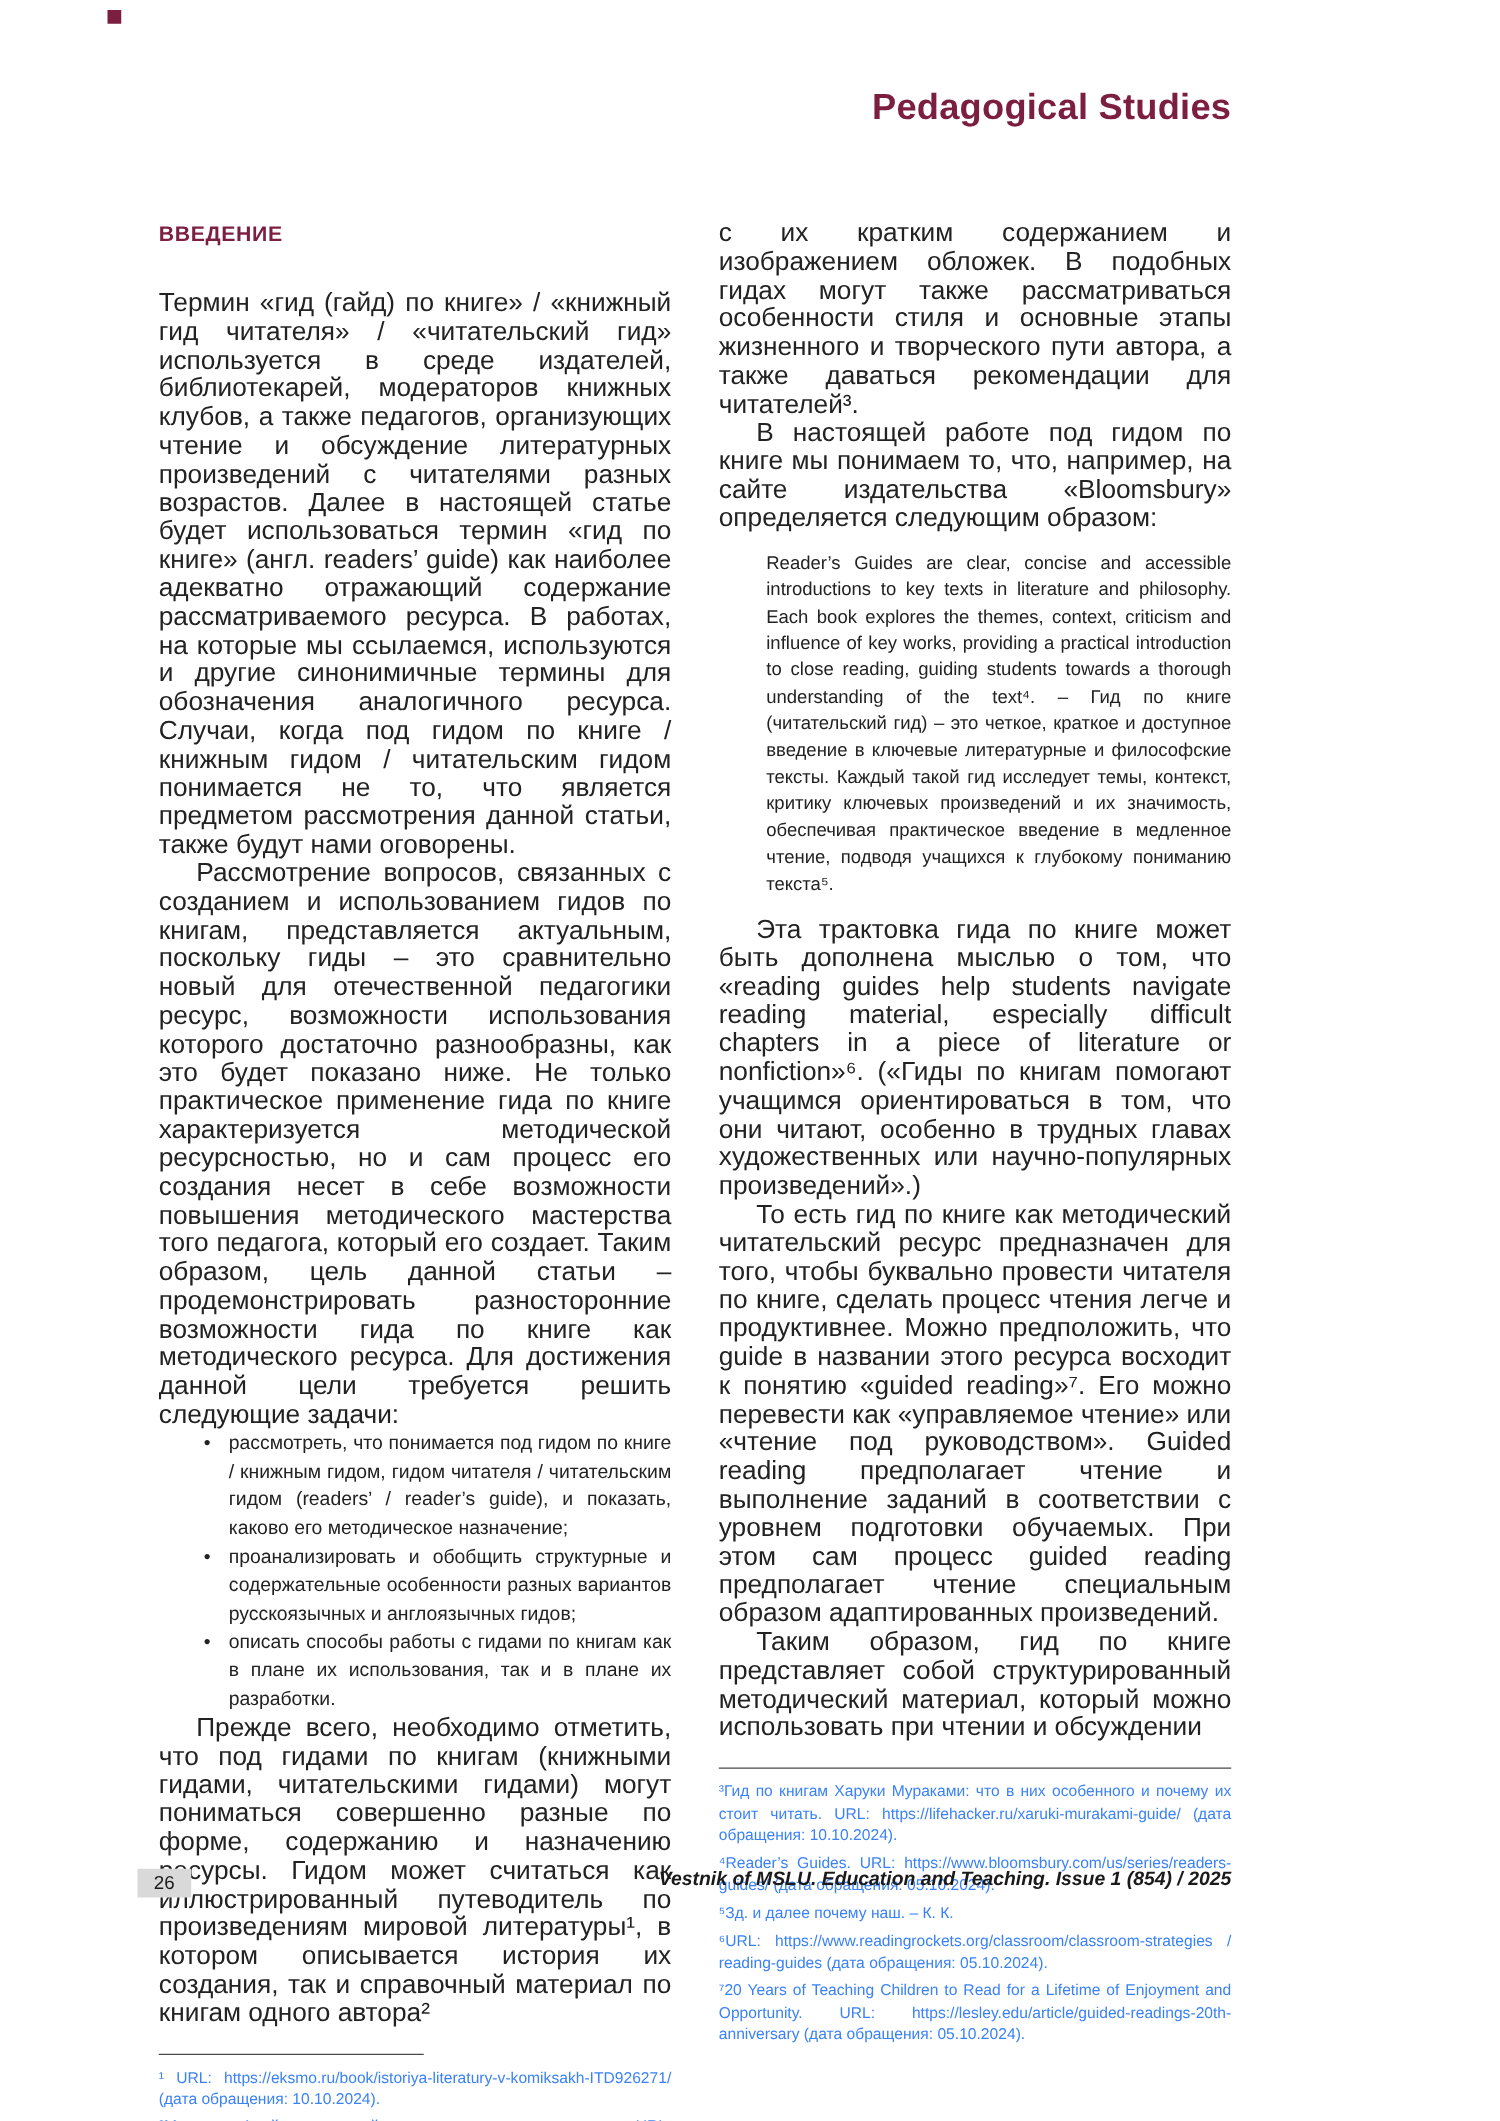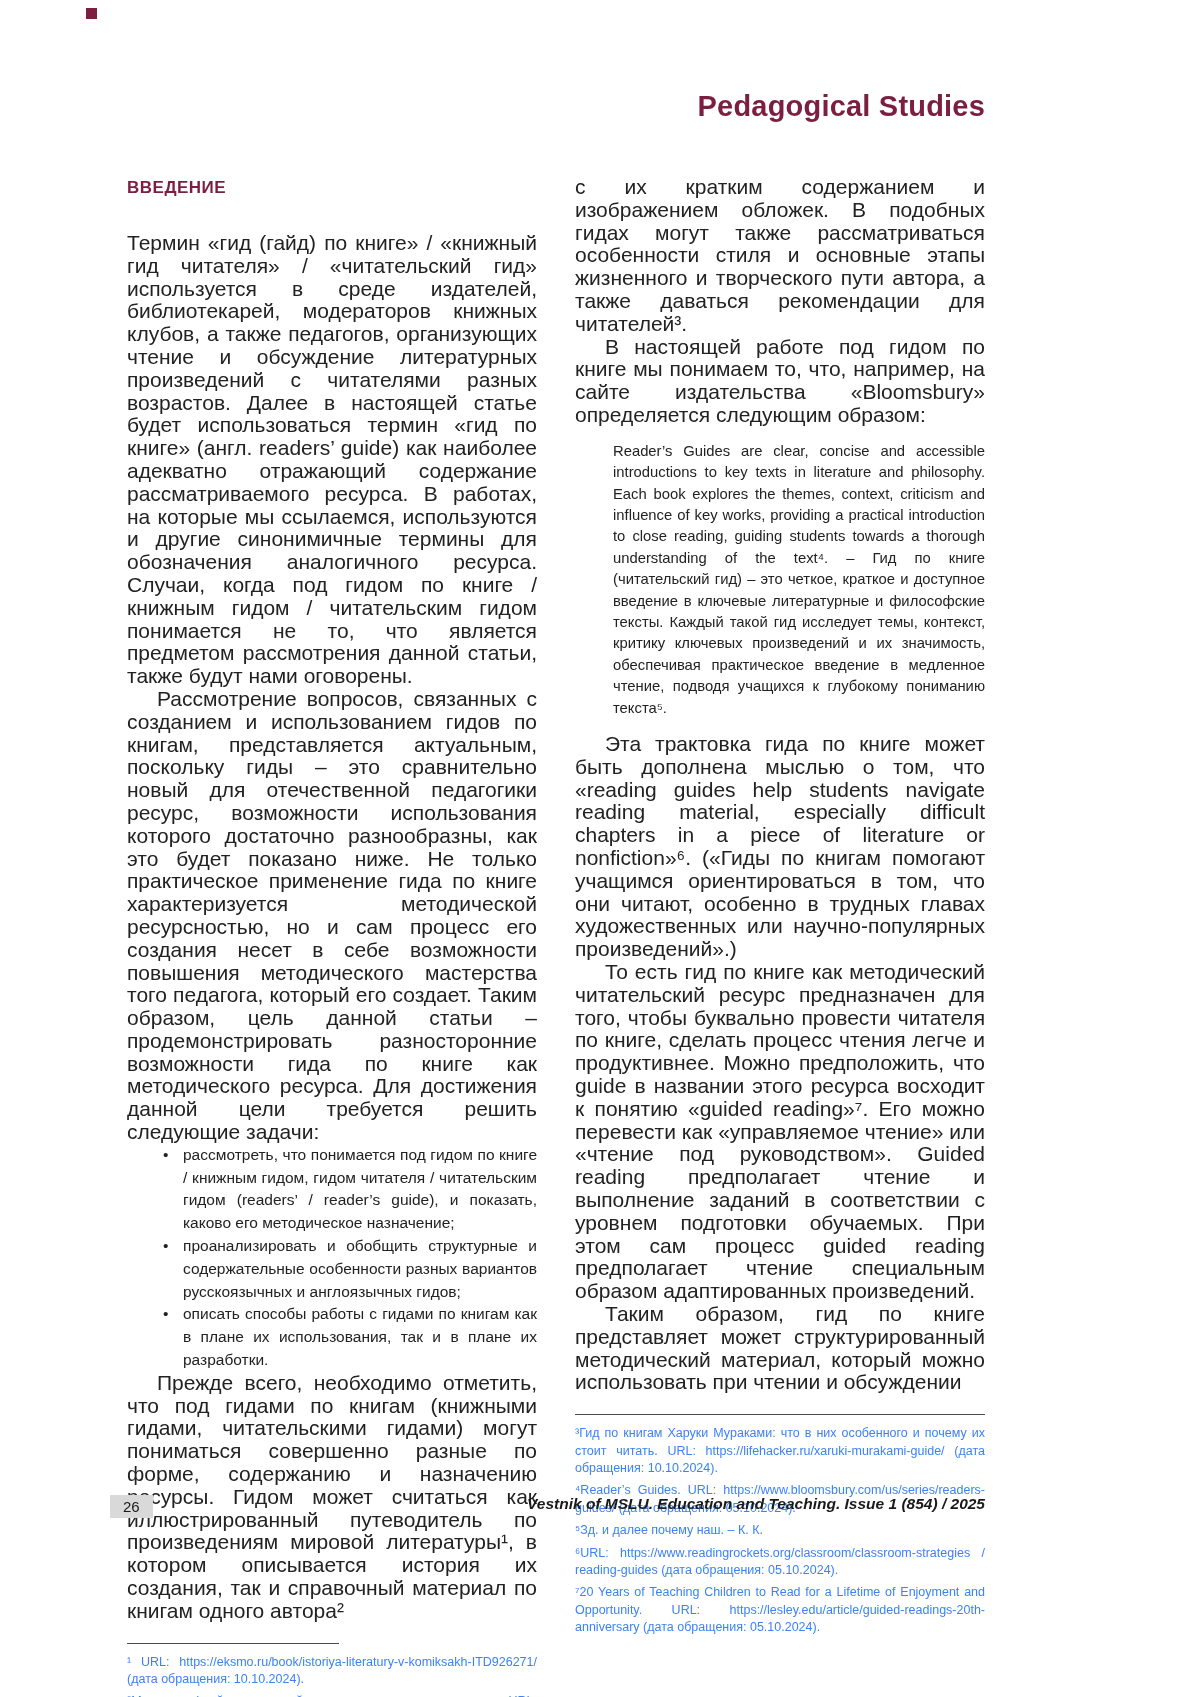--- a/index.html
+++ b/index.html
@@ -12,21 +12,21 @@
   .page{
     position:relative; width:1200px; height:1697px; background:#ffffff;
     overflow:hidden; color:var(--text);
     font-family:"Liberation Sans","DejaVu Sans",sans-serif;
   }
   .corner-mark{
     position:absolute; left:86px; top:8px; width:11px; height:11px;
     background:var(--accent);
   }
   .running-head{
-    position:absolute; top:90px; left:127px; right:215px;
+    position:absolute; top:70px; left:127px; right:215px;
     text-align:right; font-size:29px; font-weight:bold;
     color:var(--accent); letter-spacing:0.2px;
   }
   .content{
     position:absolute; top:176px; left:127px; width:858px;
     display:flex; gap:38px; align-items:flex-start;
   }
   .col{ width:416px; }
   .section-title{
     margin:2px 0 34px 0; font-size:17px; font-weight:bold;
@@ -110,21 +110,21 @@
       <p class="body">с их кратким содержанием и изображением обложек. В подобных гидах могут также рассматриваться особенности стиля и основные этапы жизненного и творческого пути автора, а также даваться рекомендации для читателей³.</p>
 
       <p class="body indent">В настоящей работе под гидом по книге мы понимаем то, что, например, на сайте издательства «Bloomsbury» определяется следующим образом:</p>
 
       <blockquote class="quote">Reader’s Guides are clear, concise and accessible introductions to key texts in literature and philosophy. Each book explores the themes, context, criticism and influence of key works, providing a practical introduction to close reading, guiding students towards a thorough understanding of the text⁴. – Гид по книге (читательский гид) – это четкое, краткое и доступное введение в ключевые литературные и философские тексты. Каждый такой гид исследует темы, контекст, критику ключевых произведений и их значимость, обеспечивая практическое введение в медленное чтение, подводя учащихся к глубокому пониманию текста⁵.</blockquote>
 
       <p class="body indent">Эта трактовка гида по книге может быть дополнена мыслью о том, что «reading guides help students navigate reading material, especially difficult chapters in a piece of literature or nonfiction»⁶. («Гиды по книгам помогают учащимся ориентироваться в том, что они читают, особенно в трудных главах художественных или научно-популярных произведений».)</p>
 
       <p class="body indent">То есть гид по книге как методический читательский ресурс предназначен для того, чтобы буквально провести читателя по книге, сделать процесс чтения легче и продуктивнее. Можно предположить, что guide в названии этого ресурса восходит к понятию «guided reading»⁷. Его можно перевести как «управляемое чтение» или «чтение под руководством». Guided reading предполагает чтение и выполнение заданий в соответствии с уровнем подготовки обучаемых. При этом сам процесс guided reading предполагает чтение специальным образом адаптированных произведений.</p>
 
-      <p class="body indent">Таким образом, гид по книге представляет может структурированный методический материал, который можно использовать при чтении и обсуждении</p>
+      <p class="body indent">Таким образом, гид по книге представляет собой структурированный методический материал, который можно использовать при чтении и обсуждении</p>
 
       <div class="footnotes">
         <div class="fn-rule full"></div>
         <p class="fn">³Гид по книгам Харуки Мураками: что в них особенного и почему их стоит читать. URL: https://lifehacker.ru/xaruki-murakami-guide/ (дата обращения: 10.10.2024).</p>
         <p class="fn">⁴Reader’s Guides. URL: https://www.bloomsbury.com/us/series/readers-guides/ (дата обращения: 05.10.2024).</p>
         <p class="fn">⁵Зд. и далее почему наш. – К. К.</p>
         <p class="fn">⁶URL: https://www.readingrockets.org/classroom/classroom-strategies / reading-guides (дата обращения: 05.10.2024).</p>
         <p class="fn">⁷20 Years of Teaching Children to Read for a Lifetime of Enjoyment and Opportunity. URL: https://lesley.edu/article/guided-readings-20th-anniversary (дата обращения: 05.10.2024).</p>
       </div>
     </div>

